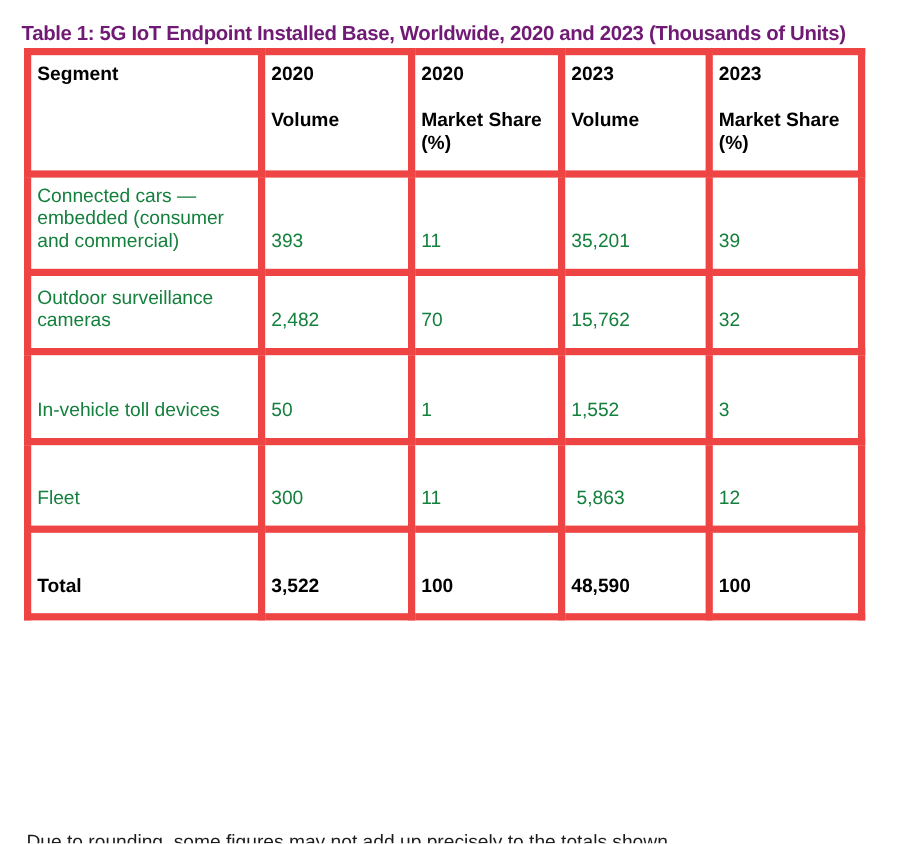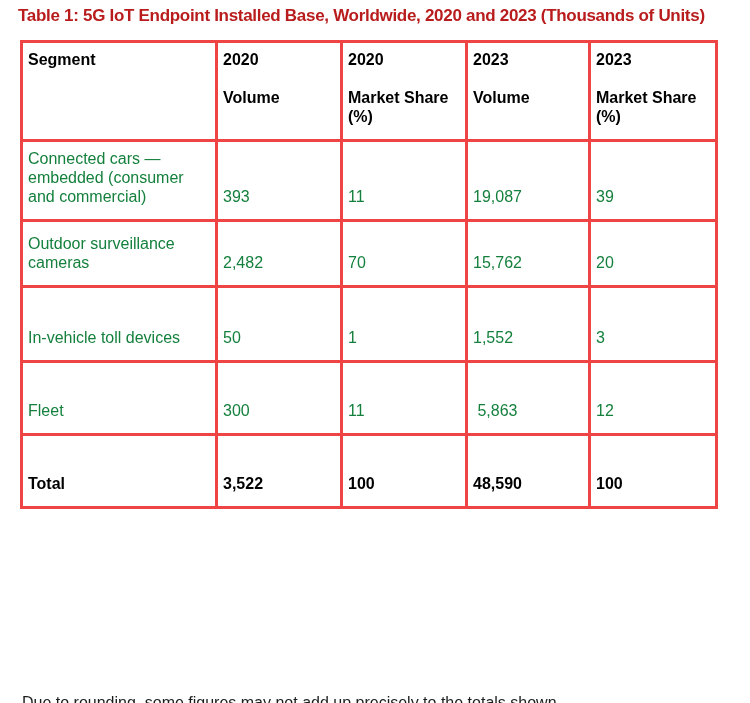--- a/index.html
+++ b/index.html
@@ -8,42 +8,42 @@
     width: 750px;
     height: 703px;
     overflow: hidden;
     background: #ffffff;
     font-family: "Liberation Sans", sans-serif;
     color: #1c1c1c;
   }
   .title {
     position: absolute;
     left: 18px;
-    top: 6px;
+    top: 18px;
     font-size: 17px;
     font-weight: bold;
-    color: #b91c1c;
+    color: #701a75;
     white-space: nowrap;
     letter-spacing: -0.3px;
   }
   table.data {
     position: absolute;
     left: 20px;
     top: 40px;
     border-collapse: collapse;
     table-layout: fixed;
     border: 2px solid #2f2f2f;
   }
   col.c-segment { width: 195px; }
   col.c-v2020  { width: 125px; }
   col.c-s2020  { width: 125px; }
   col.c-v2023  { width: 123px; }
   col.c-s2023  { width: 127px; }
   th, td {
-    border: 3px solid #ef4444;
+    border: 6px solid #ef4444;
     font-size: 16px;
     line-height: 19px;
     text-align: left;
     padding: 6px 4px 13px 5px;
     white-space: pre-wrap;
     overflow: hidden;
   }
   th {
     vertical-align: top;
     padding-top: 7px;
@@ -111,31 +111,31 @@
 Market Share
 (%)</th>
     </tr>
 
     <tr class="r0">
       <td>Connected cars —
 embedded (consumer
 and commercial)</td>
       <td>393</td>
       <td>11</td>
-      <td>19,087</td>
+      <td>35,201</td>
       <td>39</td>
     </tr>
 
     <tr class="r1">
       <td>Outdoor surveillance
 cameras</td>
       <td>2,482</td>
       <td>70</td>
       <td>15,762</td>
-      <td>20</td>
+      <td>32</td>
     </tr>
 
 
     <tr class="r3">
       <td>In-vehicle toll devices</td>
       <td>50</td>
       <td>1</td>
       <td>1,552</td>
       <td>3</td>
     </tr>

